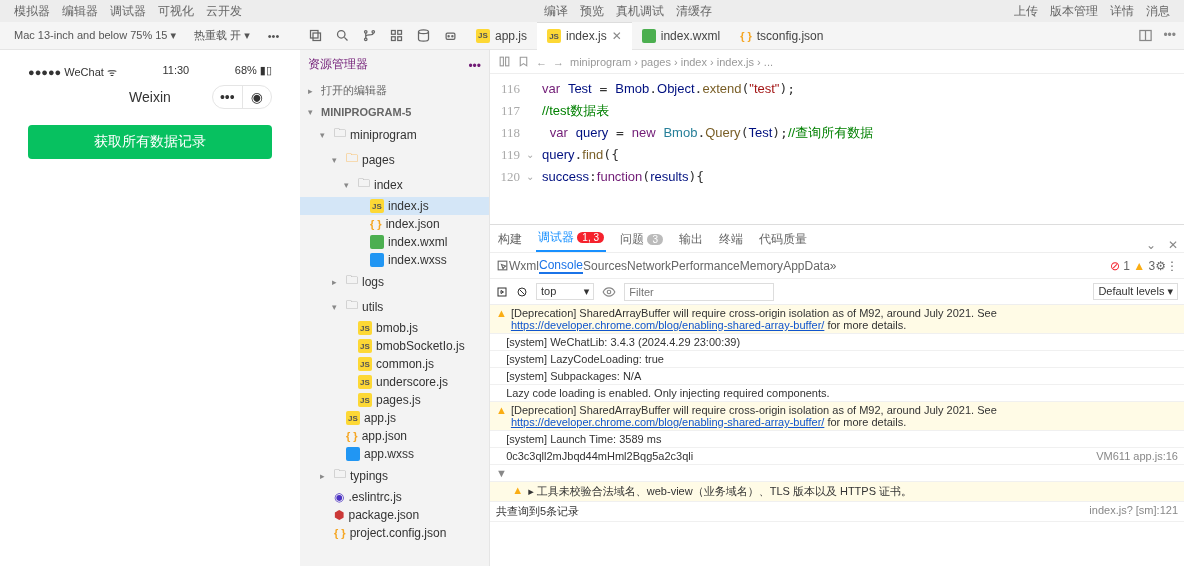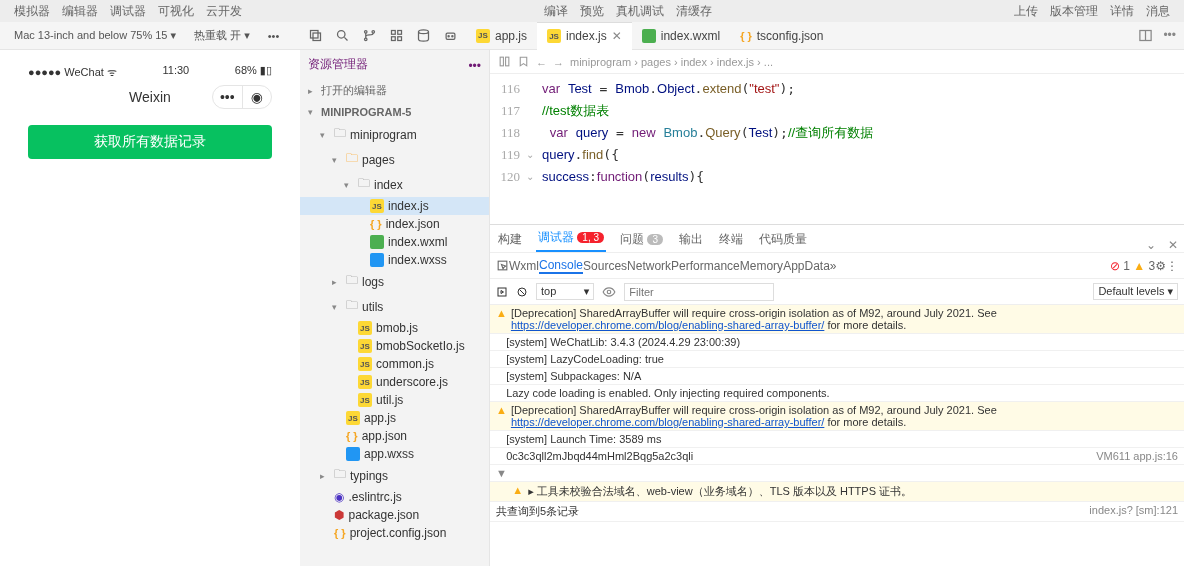--- a/index.html
+++ b/index.html
@@ -238,21 +238,21 @@
           <span>common.js</span>
         </div>
         <div class="tree-item" style="padding-left:44px">
           <span class="chev"></span>
           <span class="ic-js">JS</span>
           <span>underscore.js</span>
         </div>
         <div class="tree-item" style="padding-left:44px">
           <span class="chev"></span>
           <span class="ic-js">JS</span>
-          <span>util.js</span>
+          <span>pages.js</span>
         </div>
         <div class="tree-item" style="padding-left:32px">
           <span class="chev"></span>
           <span class="ic-js">JS</span>
           <span>app.js</span>
         </div>
         <div class="tree-item" style="padding-left:32px">
           <span class="chev"></span>
           <span class="ic-json">{ }</span>
           <span>app.json</span>

